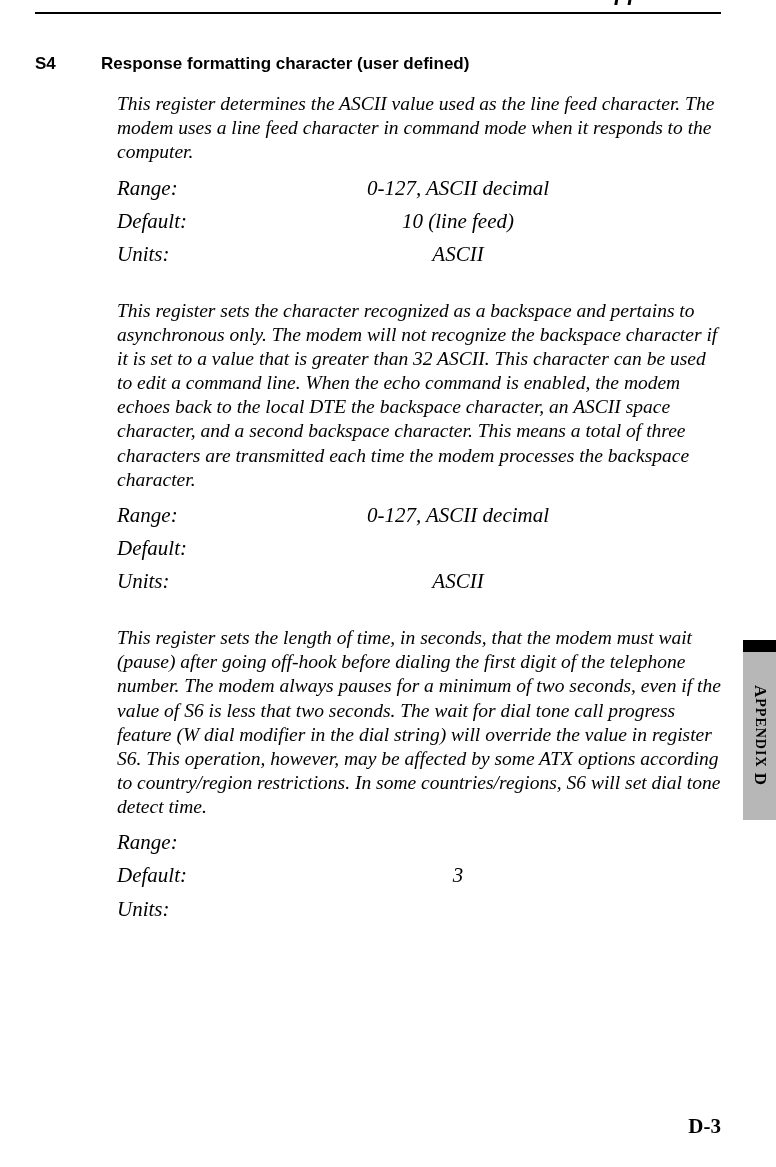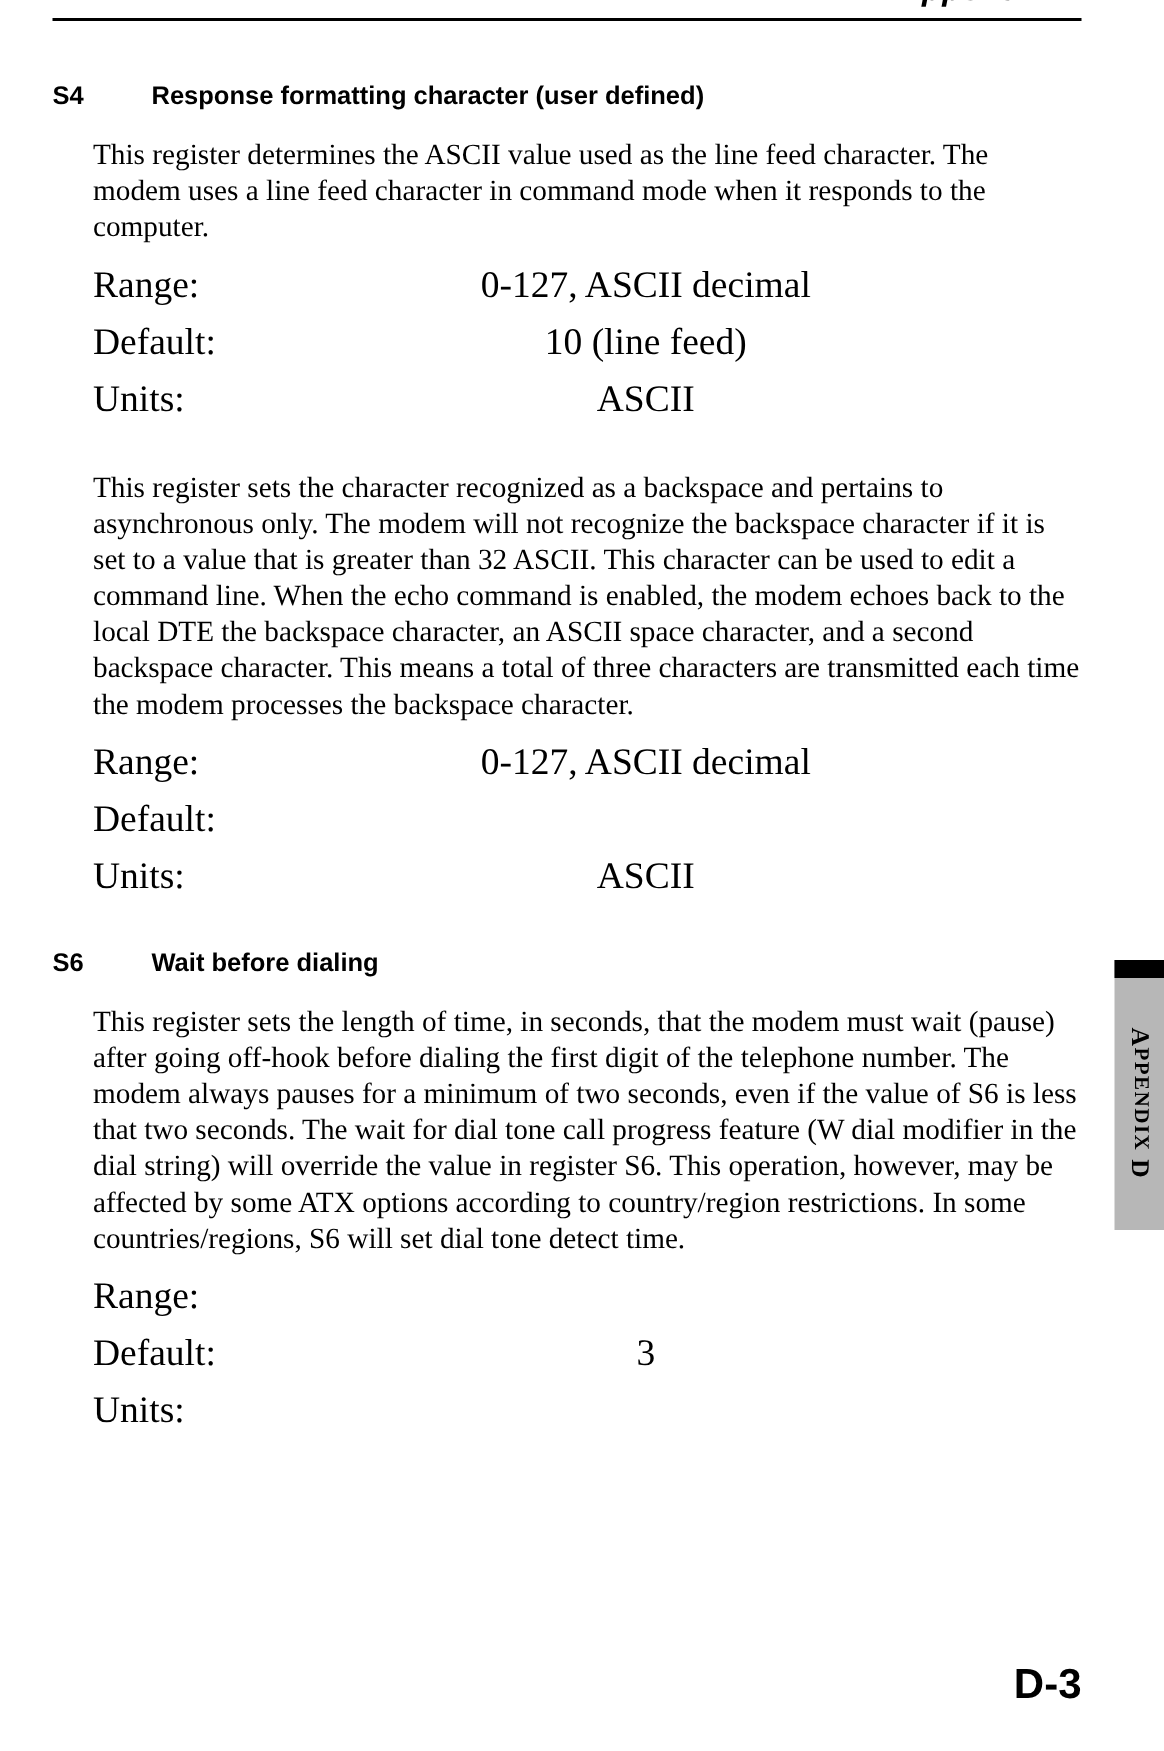--- a/index.html
+++ b/index.html
@@ -45,31 +45,32 @@
     margin-bottom: 18px;
   }
   .section-id {
     width: 66px;
     flex: 0 0 66px;
   }
   .section-title {
     flex: 1;
   }
   .body-block {
-    margin-left: 27px;
+    margin-left: 82px;
     font-size: 19.5px;
     line-height: 1.24;
+    font-style: italic;
   }
   .para {
     margin-bottom: 10px;
   }
   .meta-row {
     display: flex;
     margin-bottom: 7px;
-    font-size: 25px;
+    font-size: 21px;
   }
   .meta-label {
     width: 78px;
     flex: 0 0 78px;
   }
   .meta-value {
     flex: 1;
     text-align: center;
   }
   .side-tab {
@@ -92,23 +93,23 @@
     letter-spacing: 1px;
     color: #000;
   }
   .side-tab-text .smallcaps {
     font-size: 14px;
   }
   .page-number {
     position: absolute;
     bottom: 28px;
     right: 55px;
-    font-family: Liberation Sans, sans-serif;
+    font-family: Liberation Serif, serif;
     font-weight: bold;
-    font-size: 28px;
+    font-size: 21px;
   }
 </style>
 </head>
 <body>
 
 <div class="page">
 
   <div class="header-title">Appendix D</div>
   <div class="header-line"></div>
 
@@ -145,24 +146,20 @@
         <div class="meta-label">Default:</div>
       </div>
       <div class="meta-row">
         <div class="meta-label">Units:</div>
         <div class="meta-value">ASCII</div>
       </div>
     </div>
   </div>
 
   <div class="section" style="margin-top:32px;">
-    <div class="section-head">
-      <div class="section-id">S6</div>
-      <div class="section-title">Wait before dialing</div>
-    </div>
     <div class="body-block">
       <div class="para">This register sets the length of time, in seconds, that the modem must wait (pause) after going off-hook before dialing the first digit of the telephone number. The modem always pauses for a minimum of two seconds, even if the value of S6 is less that two seconds. The wait for dial tone call progress feature (W dial modifier in the dial string) will override the value in register S6. This operation, however, may be affected by some ATX options according to country/region restrictions. In some countries/regions, S6 will set dial tone detect time.</div>
       <div class="meta-row">
         <div class="meta-label">Range:</div>
       </div>
       <div class="meta-row">
         <div class="meta-label">Default:</div>
         <div class="meta-value">3</div>
       </div>
       <div class="meta-row">

